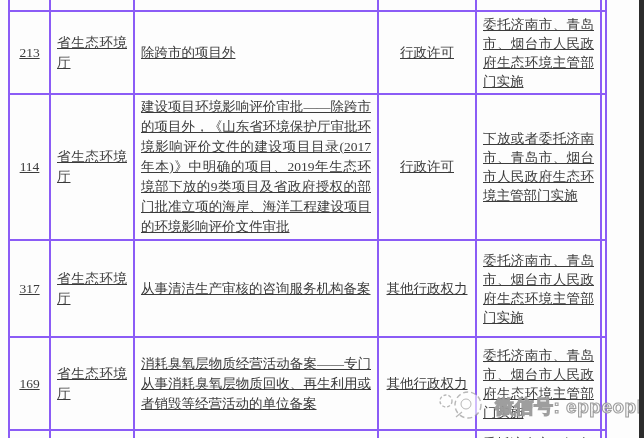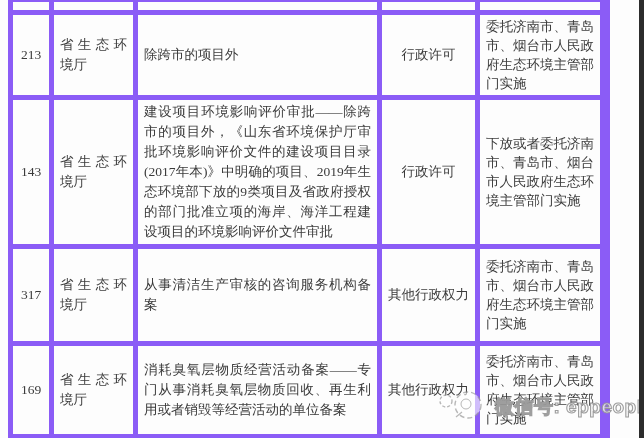--- a/index.html
+++ b/index.html
@@ -9,24 +9,25 @@
     font-family:"Liberation Serif","DejaVu Serif",serif;
   }
   .page{position:absolute;inset:0;overflow:hidden;background:#fdfdfd;}
 
   table.doc-table{
     position:absolute;left:8px;top:-3px;
     border-collapse:collapse;table-layout:fixed;width:597px;
     font-size:13.5px;color:#3b3b3b;
   }
   table.doc-table td{
-    border:5px solid #8b5cf6;
+    border:2px solid #8b5cf6;
     vertical-align:middle;
     padding:2px 6px;
     overflow:hidden;
+    text-decoration:underline;
   }
   td.c-stub{border:0;border-top:1px solid #707070;padding:0;}
   tr.r-partial-top td{padding:0;}
   .c-no{text-align:center;padding:2px 1px;}
   .c-dept{line-height:20px;text-align:justify;padding:2px 7px;margin-left:35px;}
   .c-item{line-height:20px;text-align:justify;padding:2px 7px;}
   .c-type{padding:2px 6px;text-align:center;margin-top:24px;}
   .c-impl{line-height:19px;text-align:justify;padding:2px 6px;}
   tr.r-partial-bottom td{vertical-align:top;}
   tr.r-partial-bottom .c-impl{padding-top:3px;}
@@ -76,21 +77,21 @@
     <tr style="height:83px">
       <td class="c-no">213</td>
       <td class="c-dept">省生态环境厅</td>
       <td class="c-item">除跨市的项目外</td>
       <td class="c-type">行政许可</td>
       <td class="c-impl">委托济南市、青岛市、烟台市人民政府生态环境主管部门实施</td>
       <td class="c-stub"></td>
     </tr>
 
     <tr style="height:142px">
-      <td class="c-no">143</td>
+      <td class="c-no">114</td>
       <td class="c-dept">省生态环境厅</td>
       <td class="c-item">建设项目环境影响评价审批——除跨市的项目外，《山东省环境保护厅审批环境影响评价文件的建设项目目录(2017年本)》中明确的项目、2019年生态环境部下放的9类项目及省政府授权的部门批准立项的海岸、海洋工程建设项目的环境影响评价文件审批</td>
       <td class="c-type">行政许可</td>
       <td class="c-impl">下放或者委托济南市、青岛市、烟台市人民政府生态环境主管部门实施</td>
       <td class="c-stub"></td>
     </tr>
 
     <tr style="height:97px">
       <td class="c-no">317</td>
       <td class="c-dept">省生态环境厅</td>

